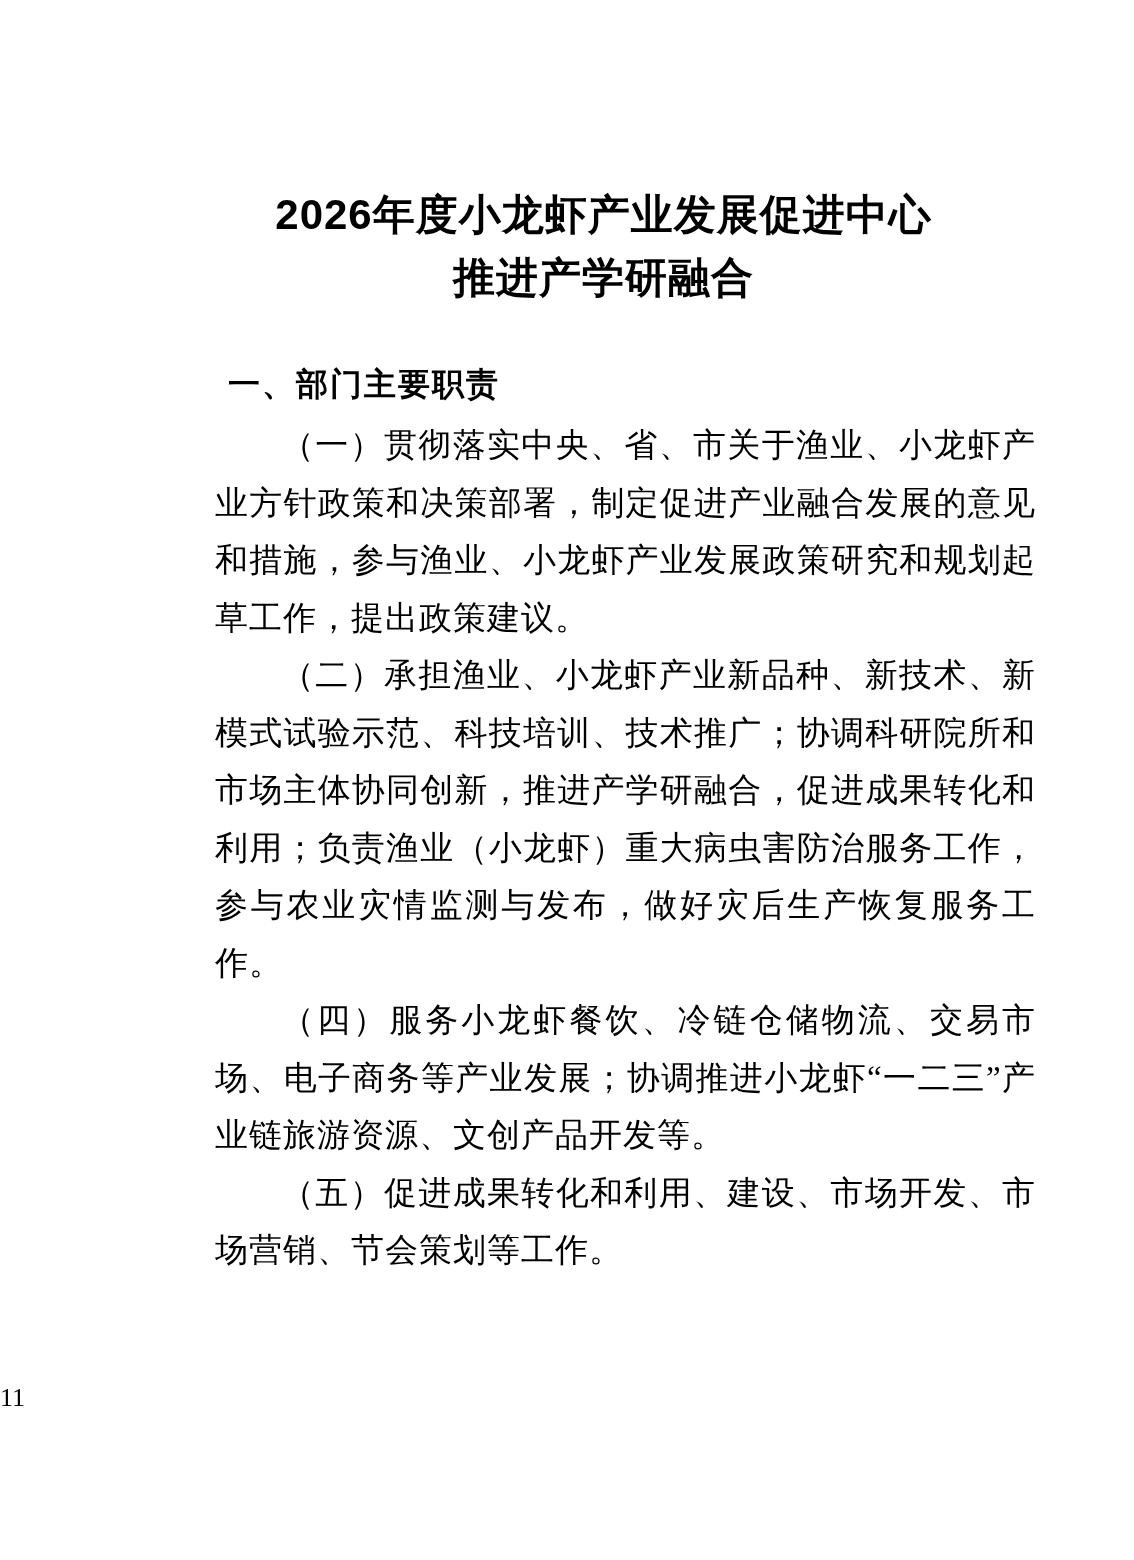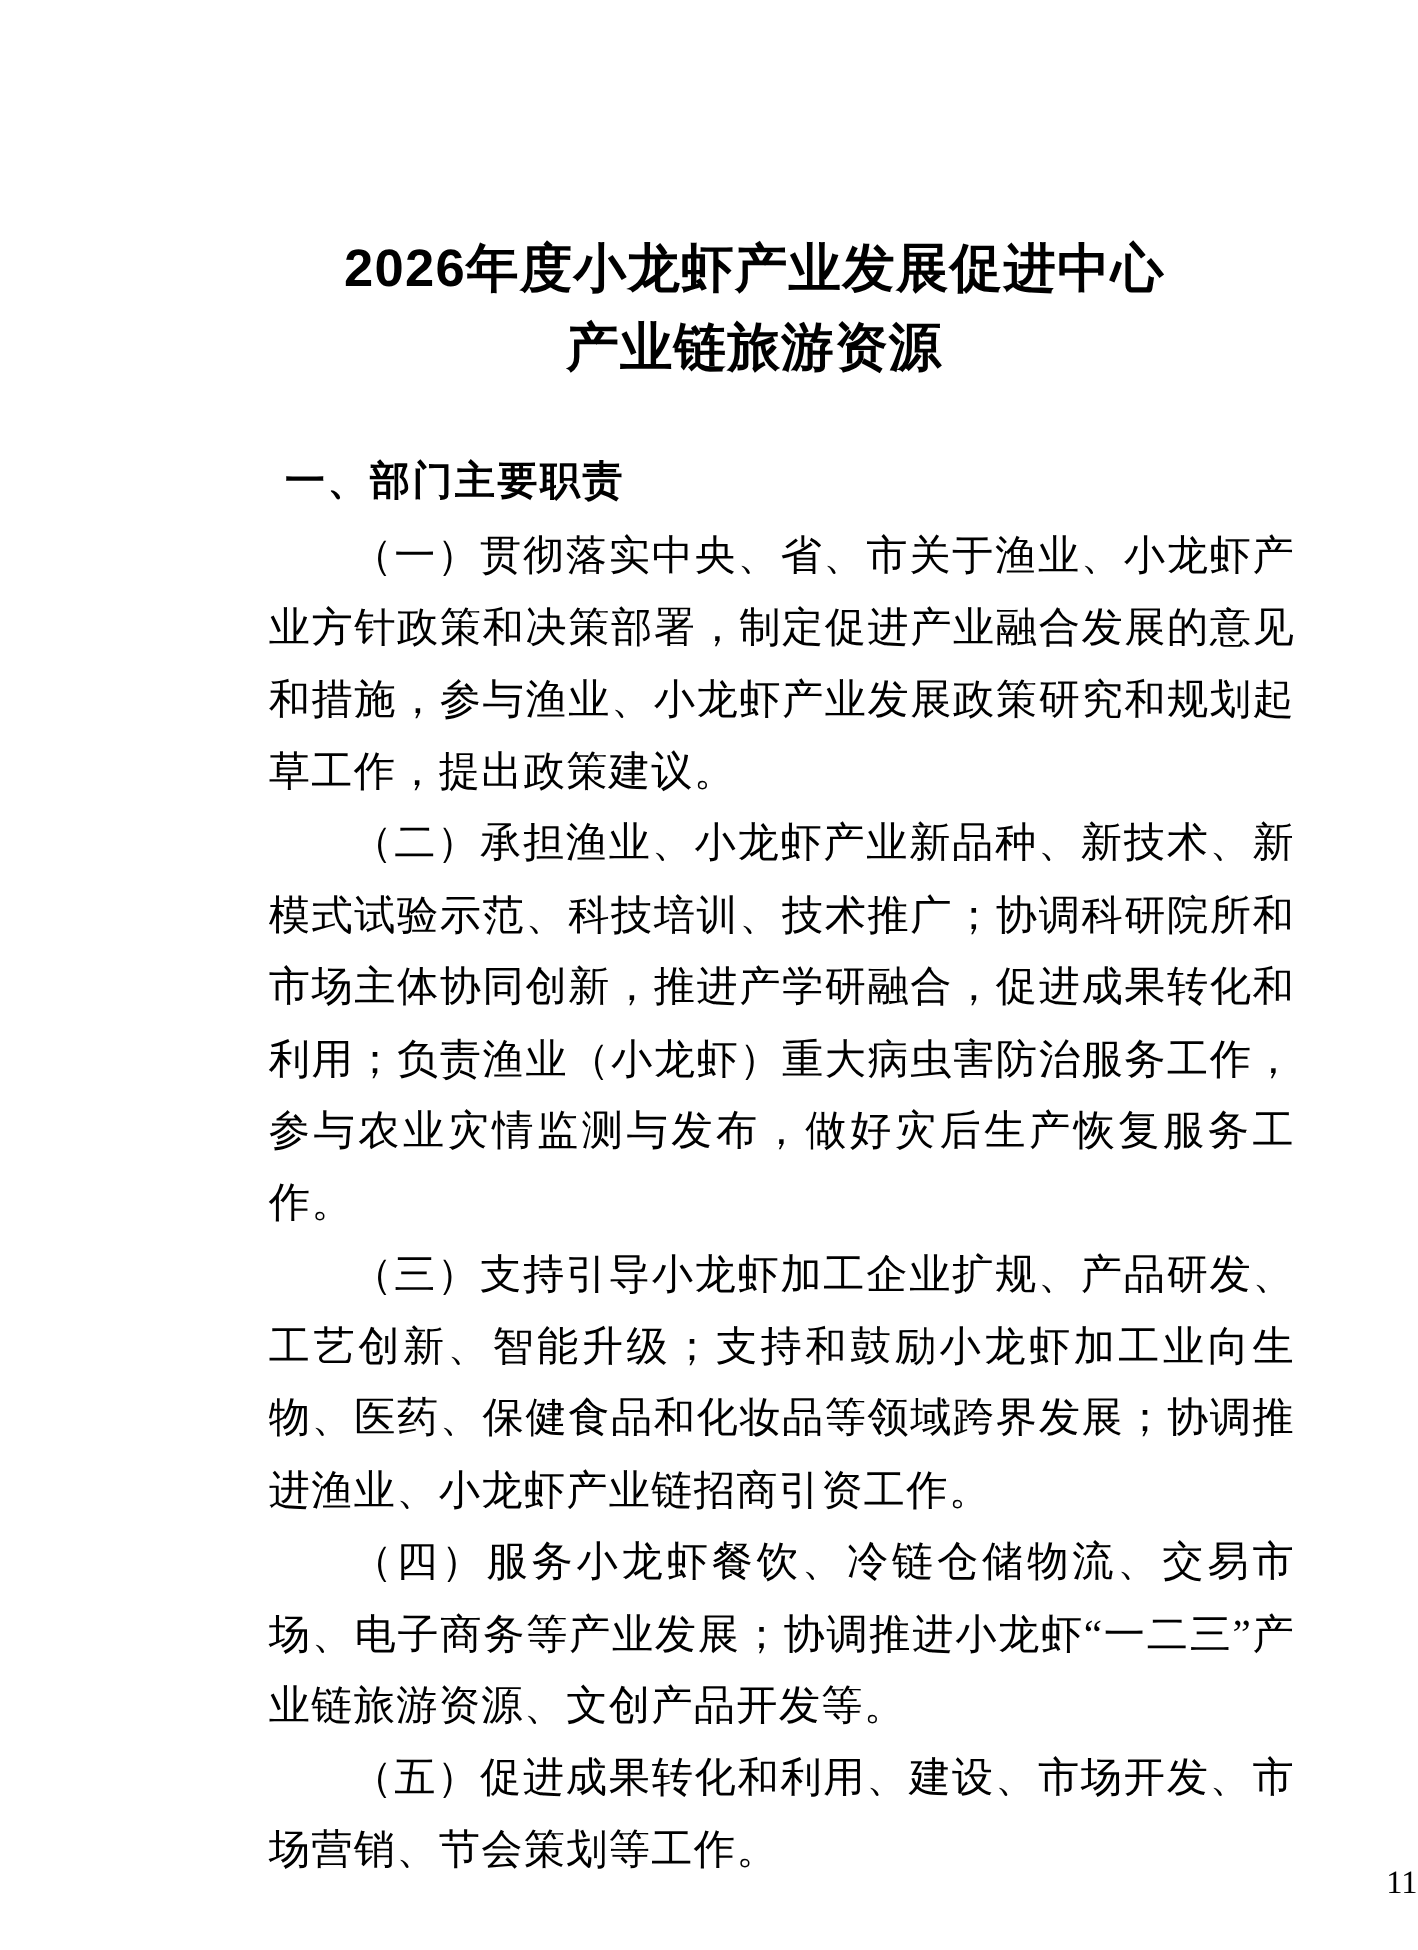--- a/index.html
+++ b/index.html
@@ -47,44 +47,43 @@
     font-family: "Liberation Serif", "DejaVu Serif", serif;
     font-size: 33px;
     line-height: 57.5px;
     text-indent: 2em;
     text-align: justify;
     text-justify: inter-ideograph;
     letter-spacing: 1px;
   }
   .page-number {
     position: absolute;
-    top: 1490px;
+    top: 1382px;
     left: 0;
     right: 0;
-    text-align: right;
+    text-align: left;
     font-family: "Liberation Serif", "DejaVu Serif", serif;
     font-size: 26px;
     line-height: 32px;
   }
 </style>
 </head>
 <body>
 
 <div class="page">
 
   <h1 class="doc-title">
     <span class="title-line">2026年度小龙虾产业发展促进中心</span>
-    <span class="title-line">产业链旅游资源</span>
+    <span class="title-line">推进产学研融合</span>
   </h1>
 
   <h2 class="section-heading">一、部门主要职责</h2>
 
   <div class="body-text">
     <p class="body-para">（一）贯彻落实中央、省、市关于渔业、小龙虾产业方针政策和决策部署，制定促进产业融合发展的意见和措施，参与渔业、小龙虾产业发展政策研究和规划起草工作，提出政策建议。</p>
     <p class="body-para">（二）承担渔业、小龙虾产业新品种、新技术、新模式试验示范、科技培训、技术推广；协调科研院所和市场主体协同创新，推进产学研融合，促进成果转化和利用；负责渔业（小龙虾）重大病虫害防治服务工作，参与农业灾情监测与发布，做好灾后生产恢复服务工作。</p>
-    <p class="body-para">（三）支持引导小龙虾加工企业扩规、产品研发、工艺创新、智能升级；支持和鼓励小龙虾加工业向生物、医药、保健食品和化妆品等领域跨界发展；协调推进渔业、小龙虾产业链招商引资工作。</p>
     <p class="body-para">（四）服务小龙虾餐饮、冷链仓储物流、交易市场、电子商务等产业发展；协调推进小龙虾“一二三”产业链旅游资源、文创产品开发等。</p>
     <p class="body-para">（五）促进成果转化和利用、建设、市场开发、市场营销、节会策划等工作。</p>
   </div>
 
   <div class="page-number">11</div>
 
 </div>
 
 </body></html>

